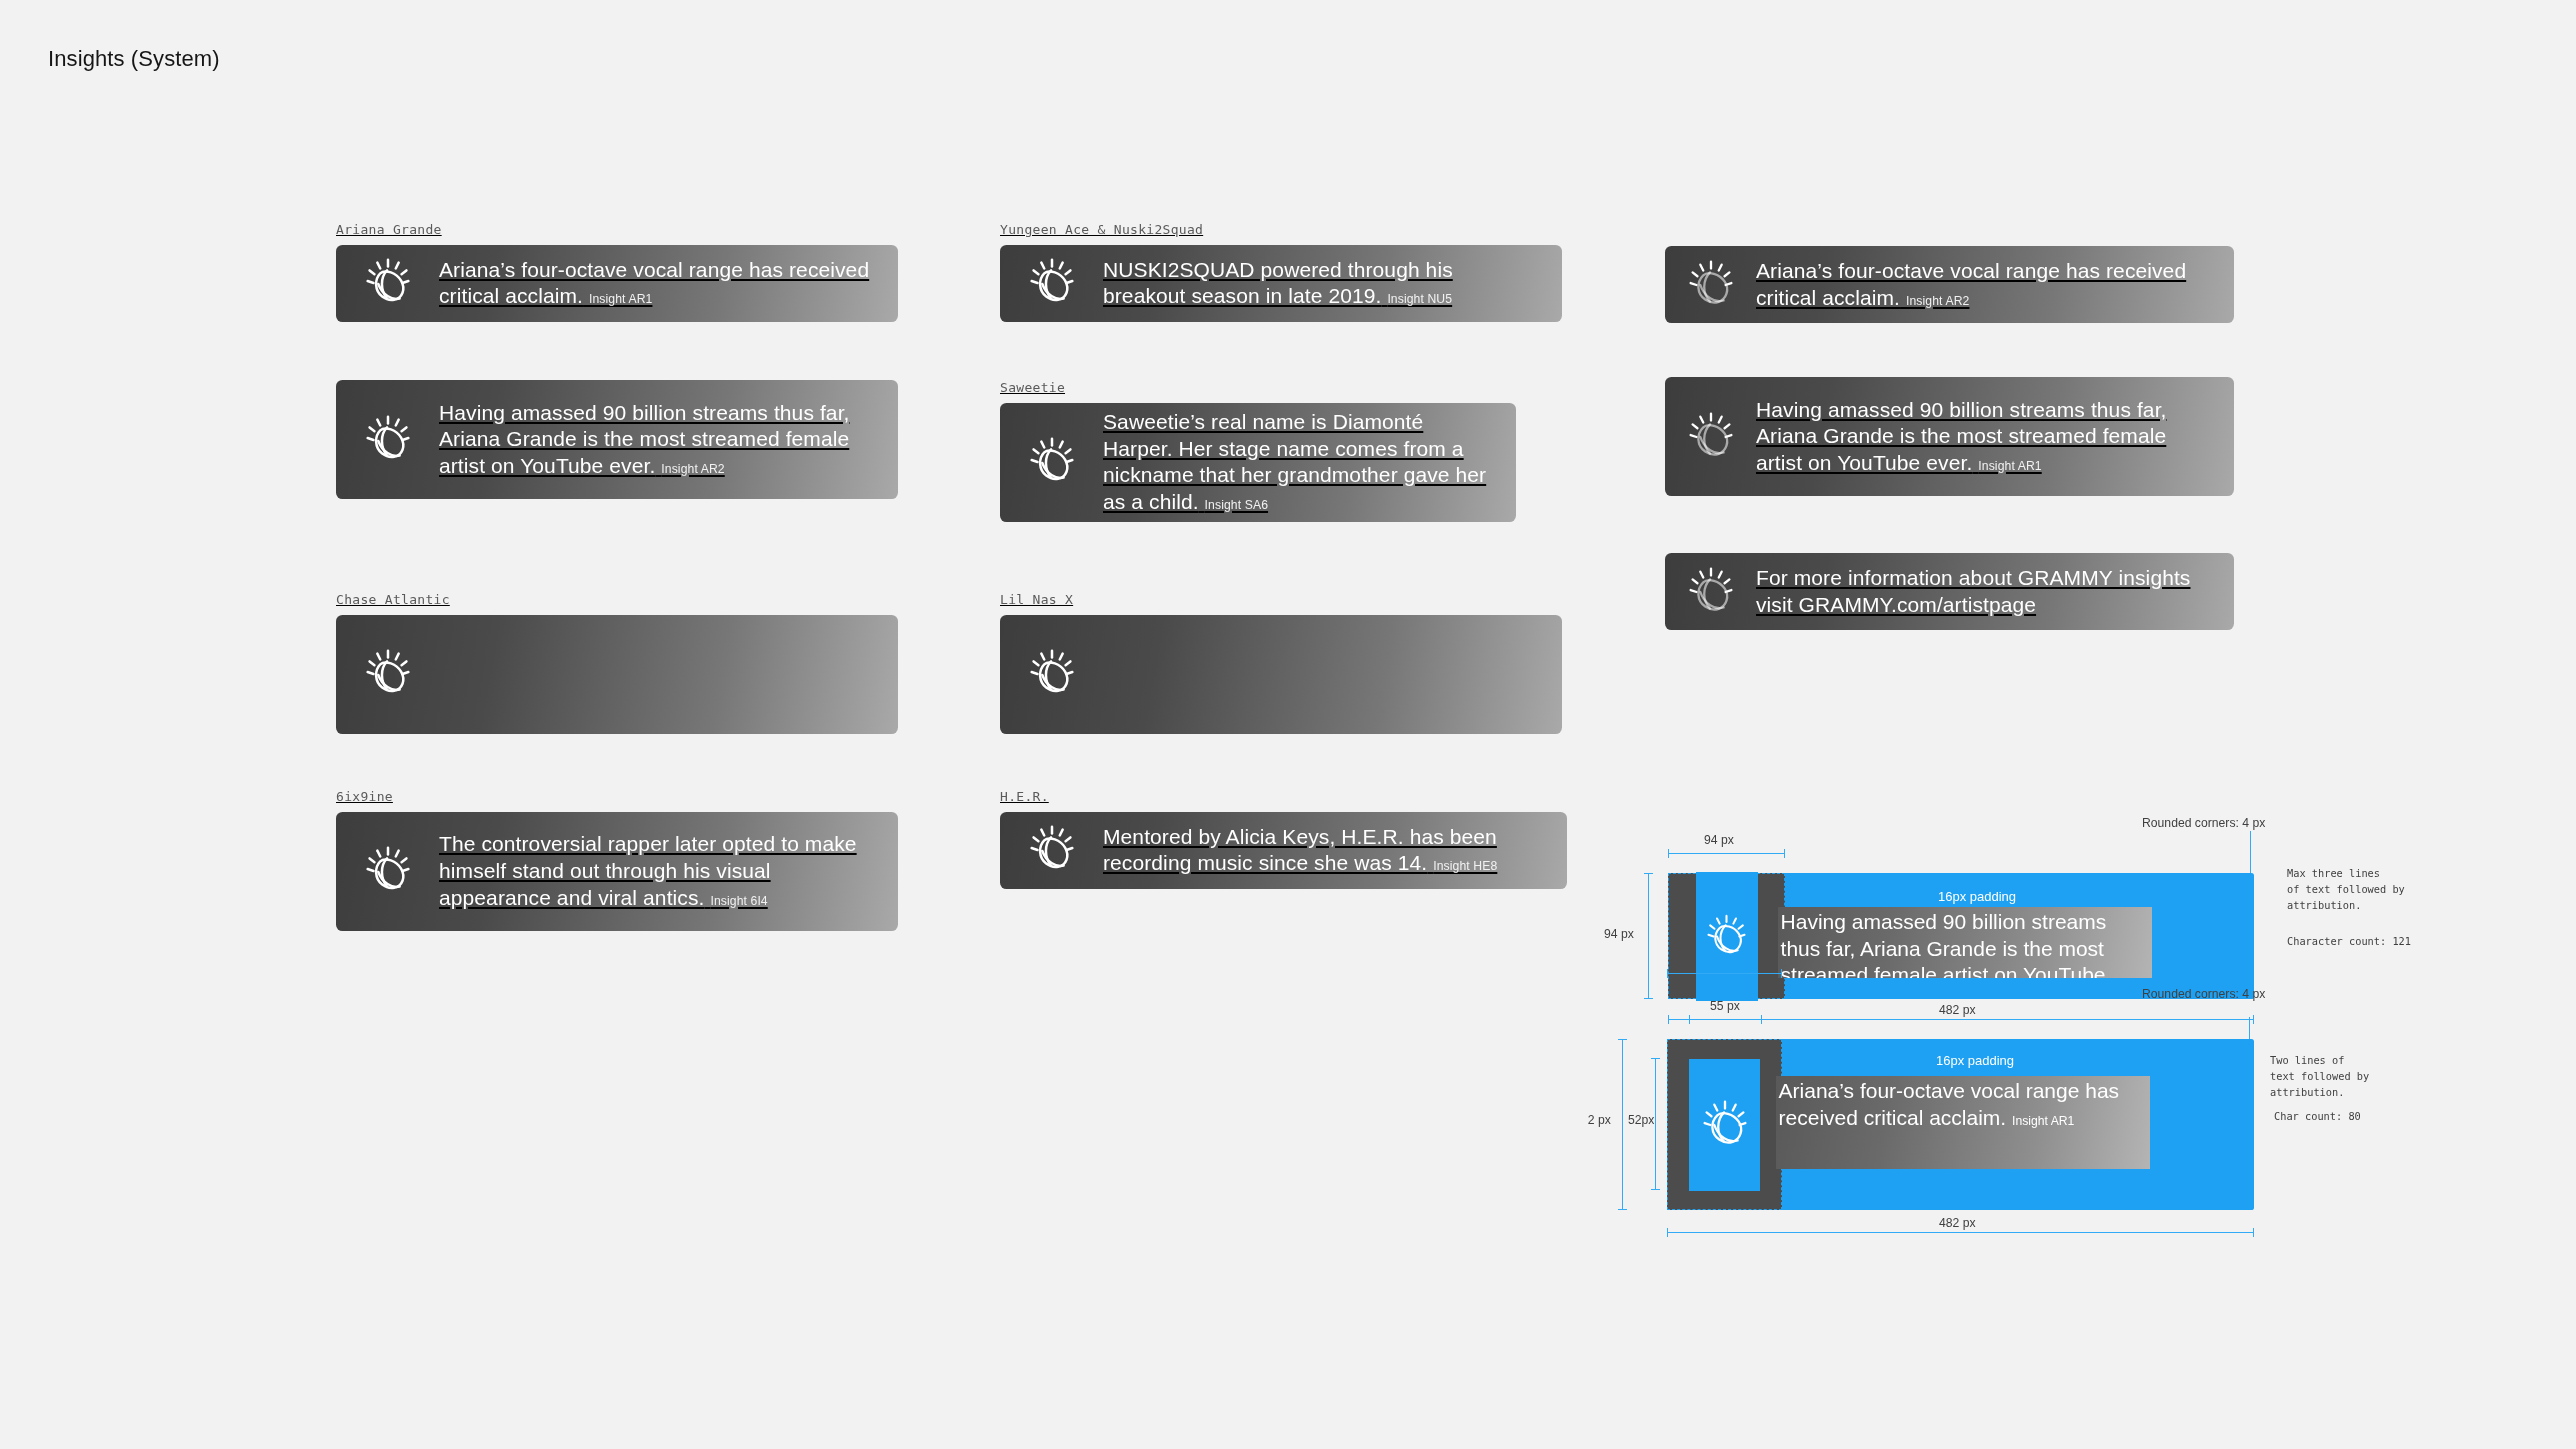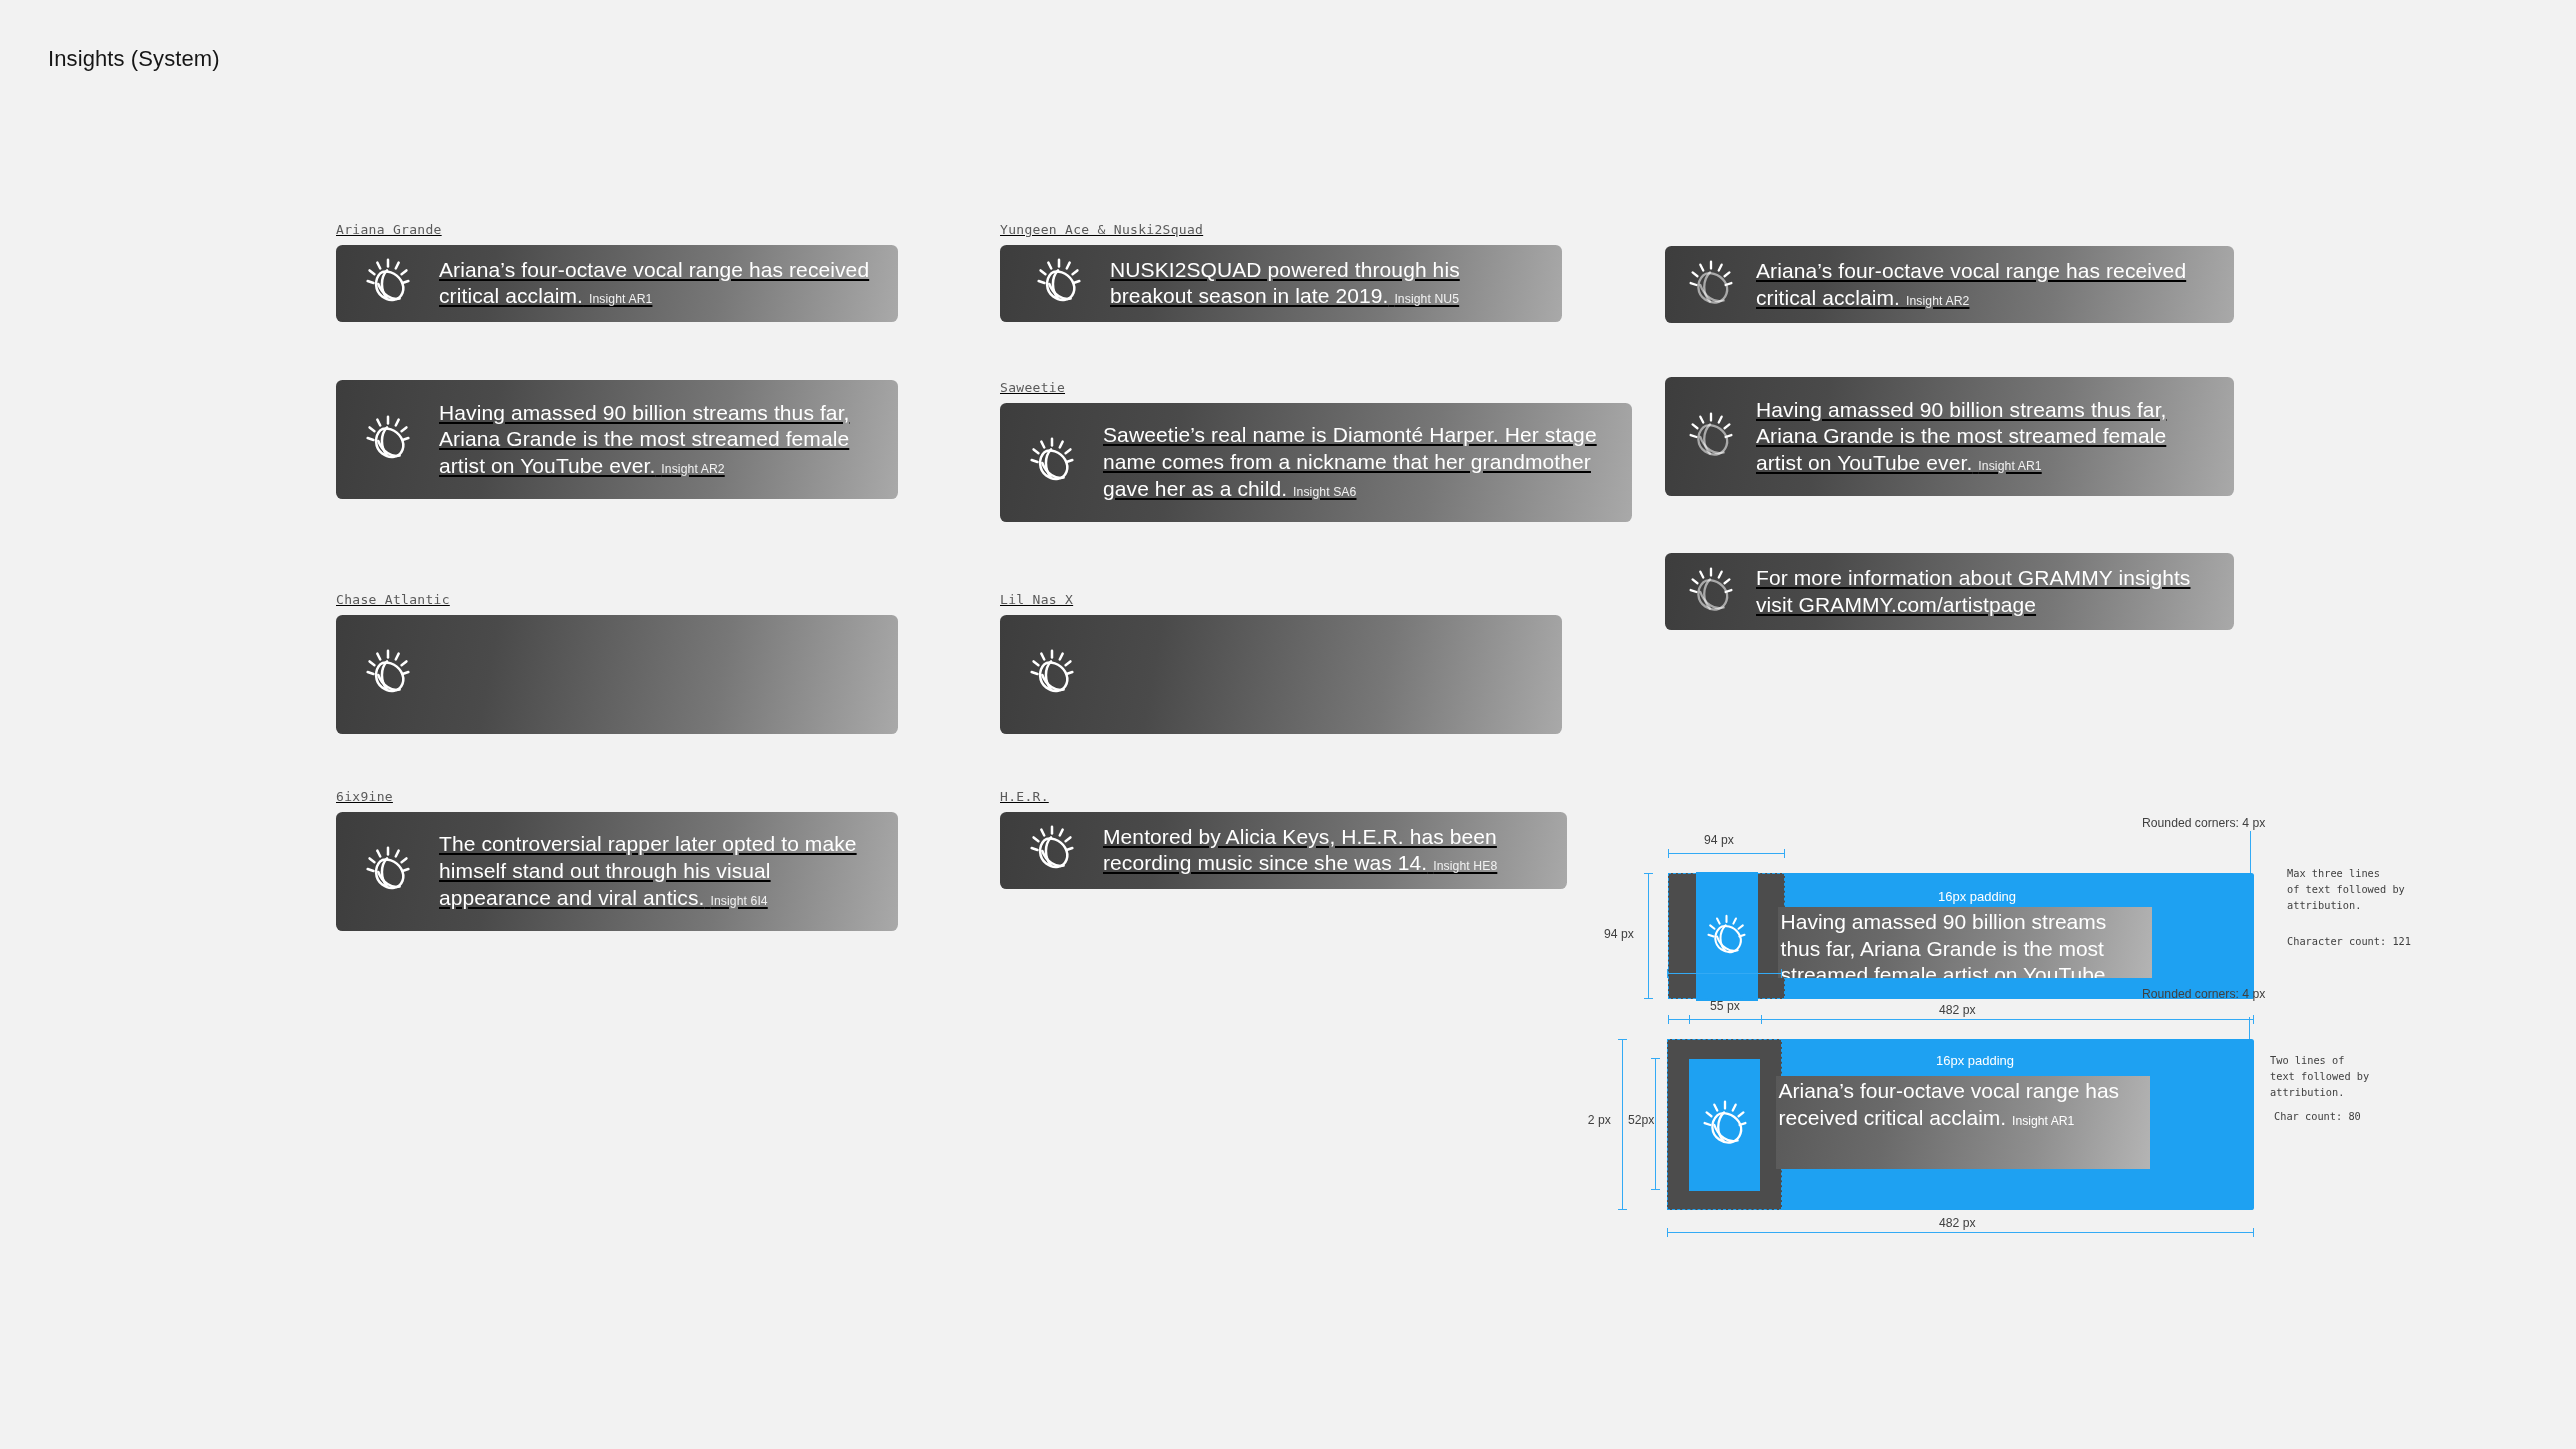--- a/index.html
+++ b/index.html
@@ -210,21 +210,21 @@
         <span class="attr">Insight 6I4</span>
       </div>
     </div>
   </div>
 </div>
 
 <div class="col" style="left:1000px;top:222px;">
 
   <div class="group" style="left:0;top:0;">
     <div class="artist-label">Yungeen Ace &amp; Nuski2Squad</div>
-    <div class="card h2" style="width:562px;padding-left:7px;">
+    <div class="card h2" style="width:562px;">
       <div class="card-icon">
         <svg width="62" height="62" viewBox="0 0 64 64" fill="none" stroke="#ffffff" stroke-width="2.6" stroke-linecap="round">
           <path class="ring" d="M24 22 C18 28 18 40 26 46 C34 52 44 50 47 42 C50 34 44 24 35 21 C30 19.5 26.5 19.7 24 22 Z"></path>
           <path class="ring" d="M22 33 C26 44 36 50 44 48"></path>
           <path class="ring" d="M31 19 C24 26 24 40 31 48"></path>
           <path d="M32 8 v7"></path>
             <path d="M21 11 l3 6"></path>
             <path d="M43 11 l-3 6"></path>
           <path d="M13 19 l5 4"></path>
             <path d="M51 19 l-5 4"></path>
@@ -234,21 +234,21 @@
       </div>
       <div class="card-text">
         <span>NUSKI2SQUAD powered through his breakout season in late 2019.</span>
         <span class="attr">Insight NU5</span>
       </div>
     </div>
   </div>
 
   <div class="group" style="left:0;top:158px;">
     <div class="artist-label">Saweetie</div>
-    <div class="card h3" style="width:632px;">
+    <div class="card h3" style="width:516px;">
       <div class="card-icon">
         <svg width="62" height="62" viewBox="0 0 64 64" fill="none" stroke="#ffffff" stroke-width="2.6" stroke-linecap="round">
           <path class="ring" d="M24 22 C18 28 18 40 26 46 C34 52 44 50 47 42 C50 34 44 24 35 21 C30 19.5 26.5 19.7 24 22 Z"></path>
           <path class="ring" d="M22 33 C26 44 36 50 44 48"></path>
           <path class="ring" d="M31 19 C24 26 24 40 31 48"></path>
           <path d="M32 8 v7"></path>
             <path d="M21 11 l3 6"></path>
             <path d="M43 11 l-3 6"></path>
           <path d="M13 19 l5 4"></path>
             <path d="M51 19 l-5 4"></path>

